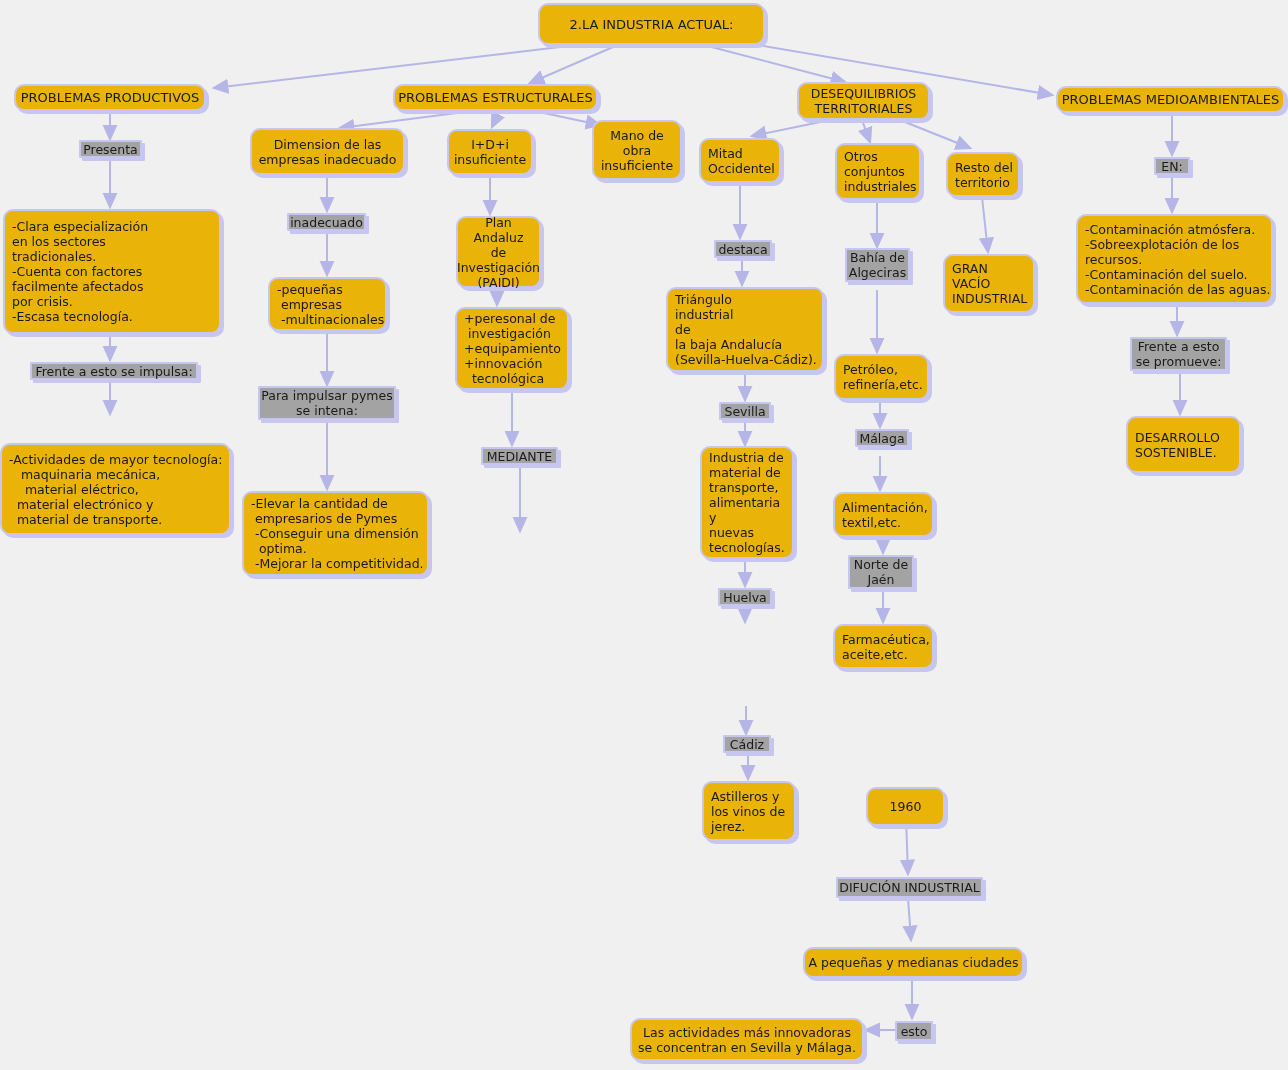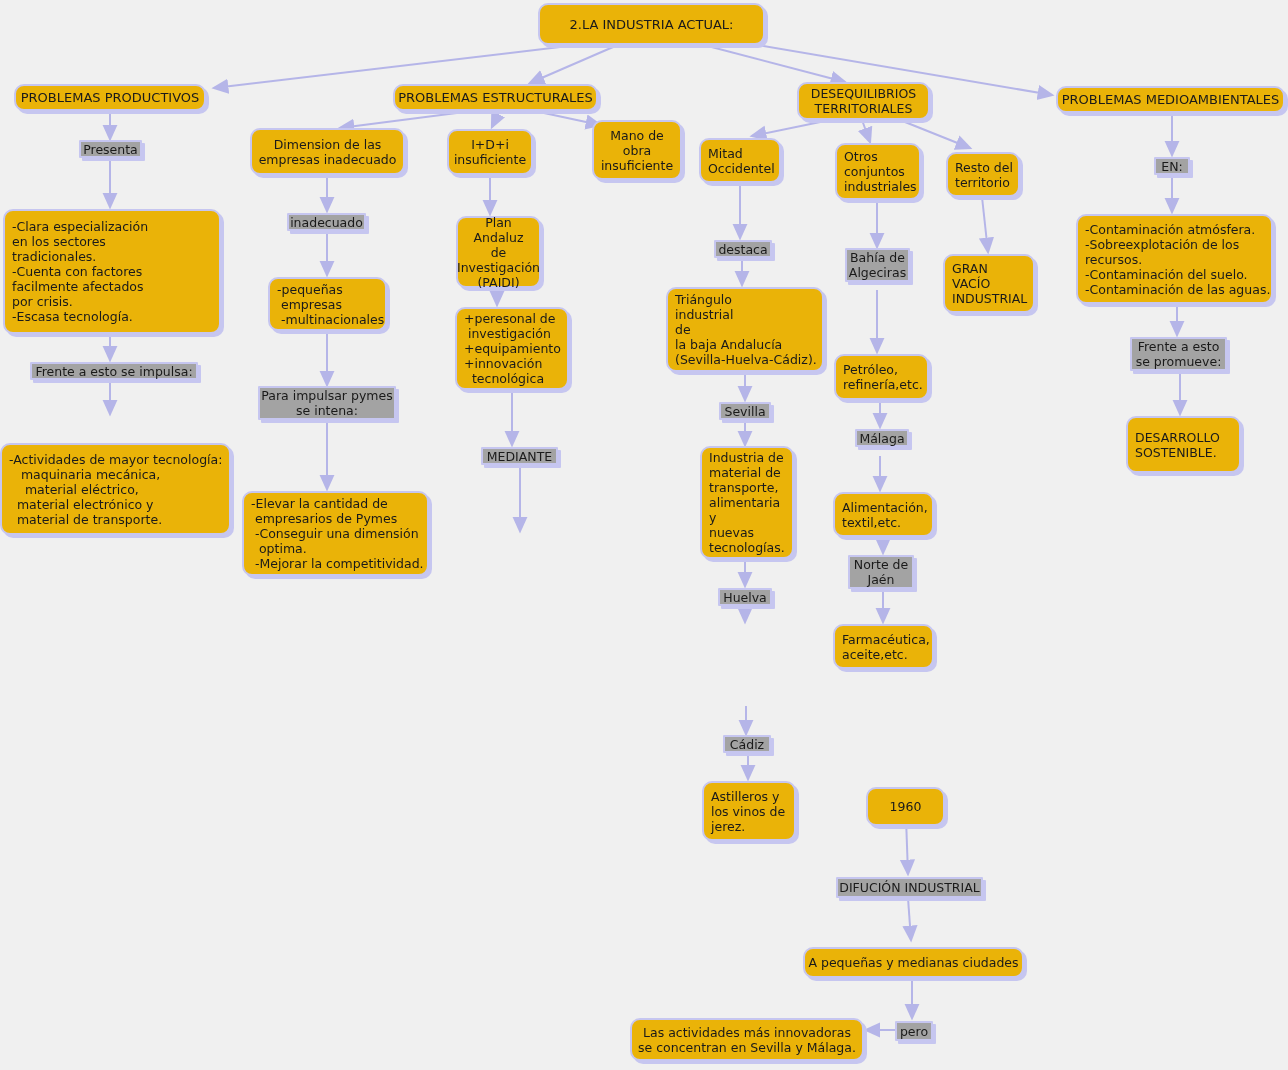--- a/index.html
+++ b/index.html
@@ -227,17 +227,17 @@
 -Contaminación del suelo.
 -Contaminación de las aguas.</div>
   <div class="label" style="left:1130px;top:337px;width:97px;height:34px;">Frente a esto
 se promueve:</div>
   <div class="node left" style="left:1126px;top:416px;width:115px;height:57px;">DESARROLLO
 SOSTENIBLE.</div>
 
   <div class="node" style="left:866px;top:779px;width:79px;height:39px;margin-top:8px;">1960</div>
   <div class="label" style="left:836px;top:877px;width:147px;height:21px;">DIFUCIÓN INDUSTRIAL</div>
   <div class="node" style="left:803px;top:947px;width:221px;height:31px;">A pequeñas y medianas ciudades</div>
-  <div class="label" style="left:895px;top:1021px;width:38px;height:20px;">pero</div>
+  <div class="label" style="left:895px;top:1021px;width:38px;height:20px;">esto</div>
   <div class="node" style="left:630px;top:1018px;width:234px;height:43px;">Las actividades más innovadoras
 se concentran en Sevilla y Málaga.</div>
 
 </div>
 
 </body></html>

